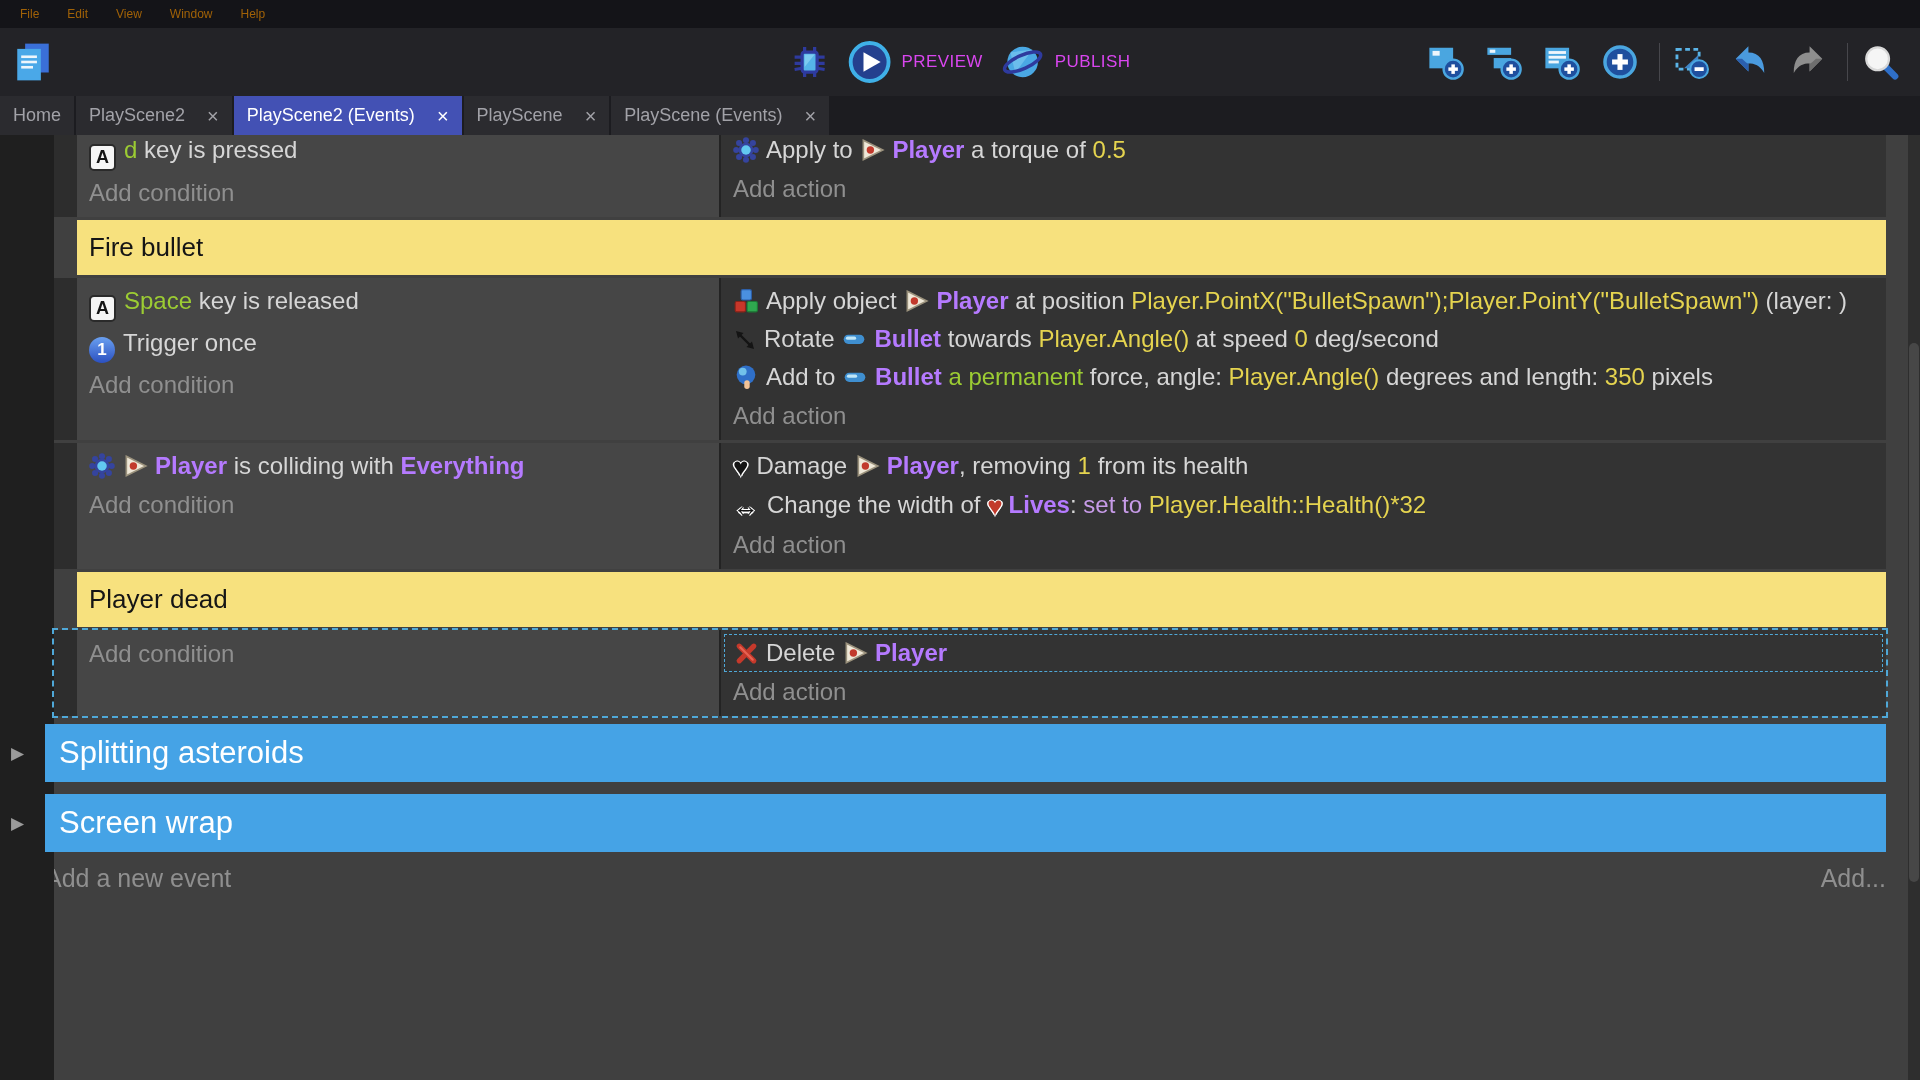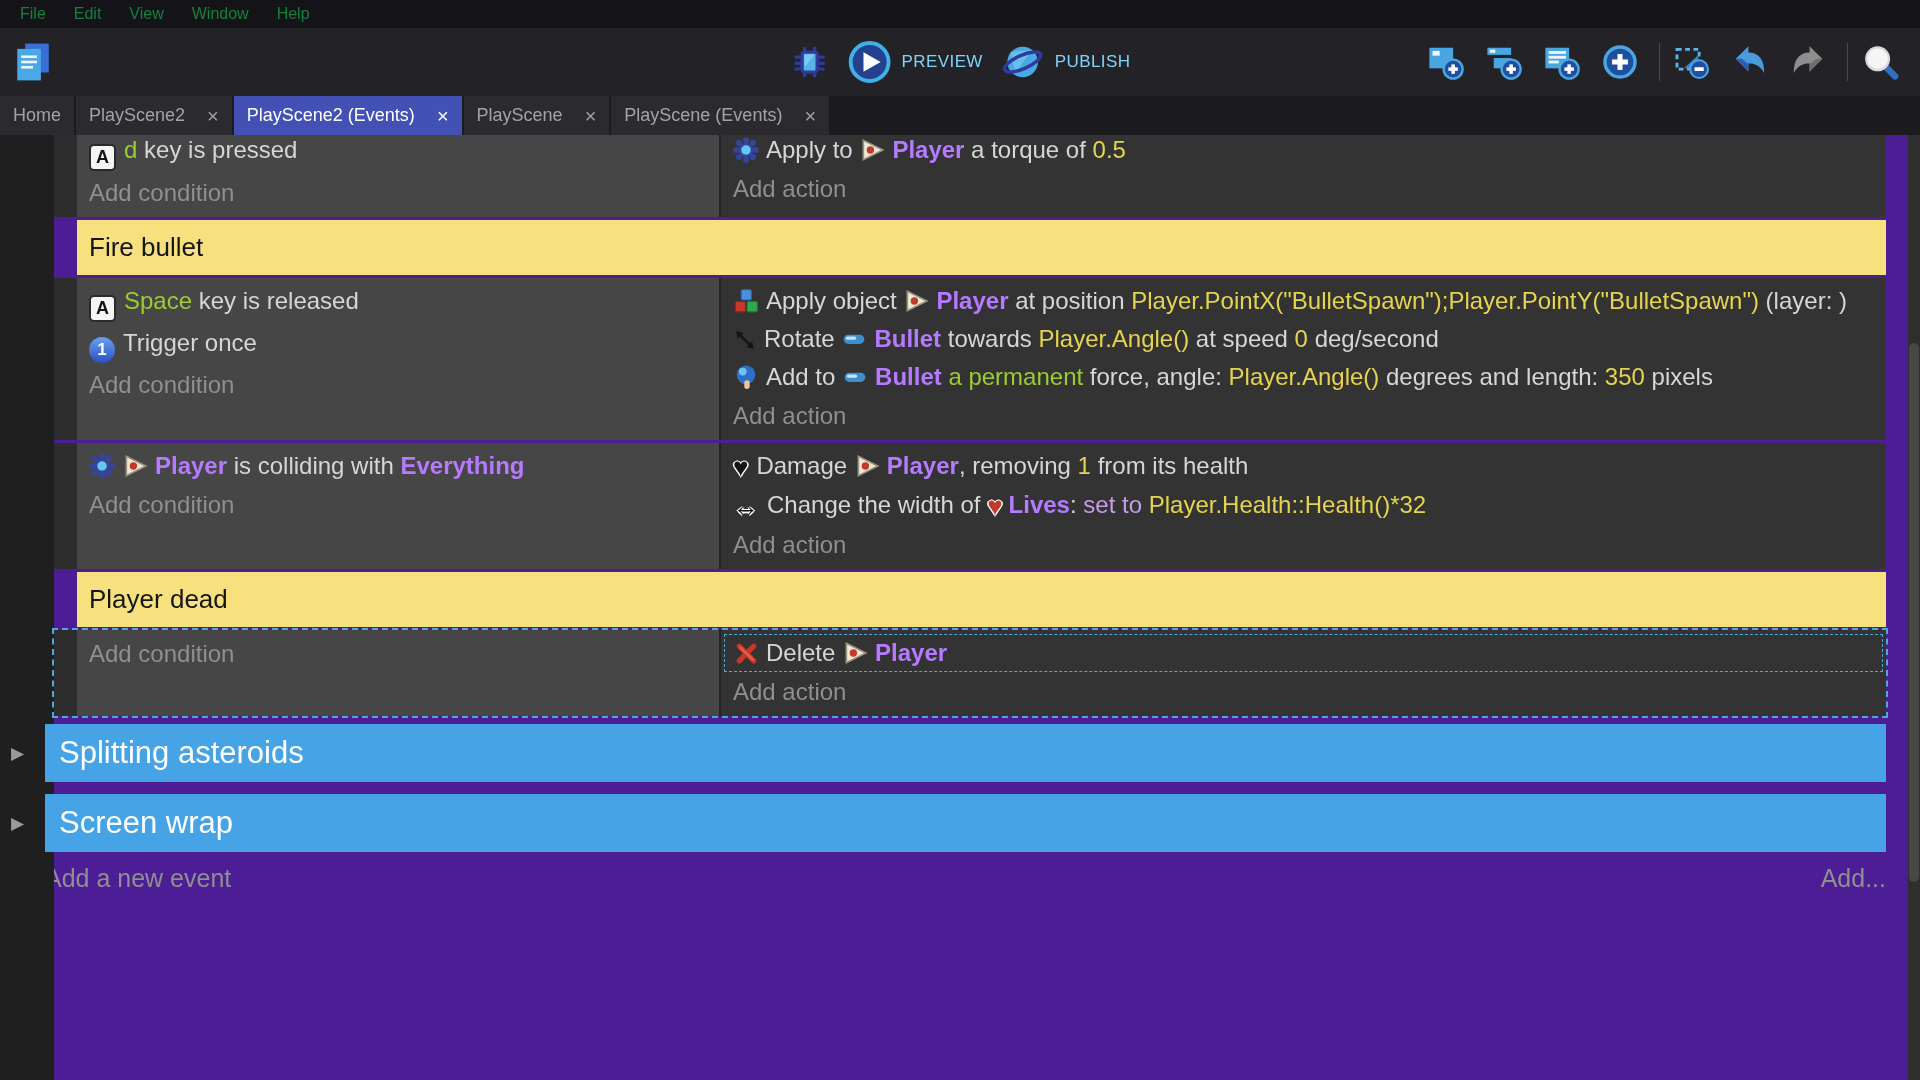--- a/index.html
+++ b/index.html
@@ -1,40 +1,40 @@
 <!DOCTYPE html>
 <html style="--accent-tab: #4351b4; --comment-bg: #f7e17e; --group-bg: #45a3e6; --object: #b57aff; --expression: #e5d44f; --param: #9ccc33; --operator: #c79be8; --selection: #4fa8d8;"><head>
 <meta charset="utf-8">
 <style>
   * { margin:0; padding:0; box-sizing:border-box; }
   html,body { width:1920px; height:1080px; overflow:hidden; }
   body { background:#272727; font-family:"Liberation Sans", sans-serif; position:relative; }
 
   
   .menubar { height:28px; background:#141418; display:flex; align-items:center; padding-left:6px; }
-  .menu-item { color:#15803d; font-size:16px; padding:2px 14px; cursor:default; }
+  .menu-item { color:#a16207; font-size:12px; padding:2px 14px; cursor:default; }
 
   
   .toolbar { height:68px; background:#232327; position:relative; display:flex; align-items:center; }
   .logo { margin-left:12px; display:flex; }
   .tb-center { position:absolute; left:50%; transform:translateX(-50%); display:flex; align-items:center; gap:18px; }
   .tb-btn { display:flex; align-items:center; gap:10px; cursor:default; }
-  .tb-label { color:#7dd3fc; font-size:17px; letter-spacing:.4px; }
+  .tb-label { color:#d946ef; font-size:17px; letter-spacing:.4px; }
   .tb-right { position:absolute; right:14px; display:flex; align-items:center; gap:13px; }
   .tb-divider { width:1px; height:38px; background:#47474c; }
   .tb-icon { display:flex; }
 
   
   .tabbar { height:39px; background:#1c1c20; display:flex; }
   .tab { display:flex; align-items:center; gap:22px; padding:0 13px; background:#2b2b2f; margin-right:2px; font-size:18px; color:#a2a2a8; cursor:default; white-space:nowrap; }
   .tab.active { background:var(--accent-tab,#4351b4); color:#fff; }
   .tab-close { font-size:20px; line-height:1; }
 
   
-  .sheet { position:relative; height:945px; background:#4c1d95; padding:0 34px 0 54px; overflow:hidden; }
+  .sheet { position:relative; height:945px; background:#404040; padding:0 34px 0 54px; overflow:hidden; }
   .sheet::before { content:""; position:absolute; left:0; top:0; width:54px; height:100%; background:#1f1f1f; }
 
   .event { display:flex; margin-bottom:3px; background:#333; position:relative; }
   .event.clipped { margin-top:-8px; }
   .event.selected { outline:2px dashed var(--selection,#4fa8d8); outline-offset:0; }
   .event .drag { width:23px; background:#2d2d2d; }
   .event .cond { width:642px; background:#464646; padding:4px 0; }
   .event .act  { flex:1; background:#333333; border-left:2px solid #232323; padding:4px 0; }
 
   .row { padding:2px 10px 2px 12px; font-size:24px; line-height:34px; color:#d6d6d6; cursor:default; }

